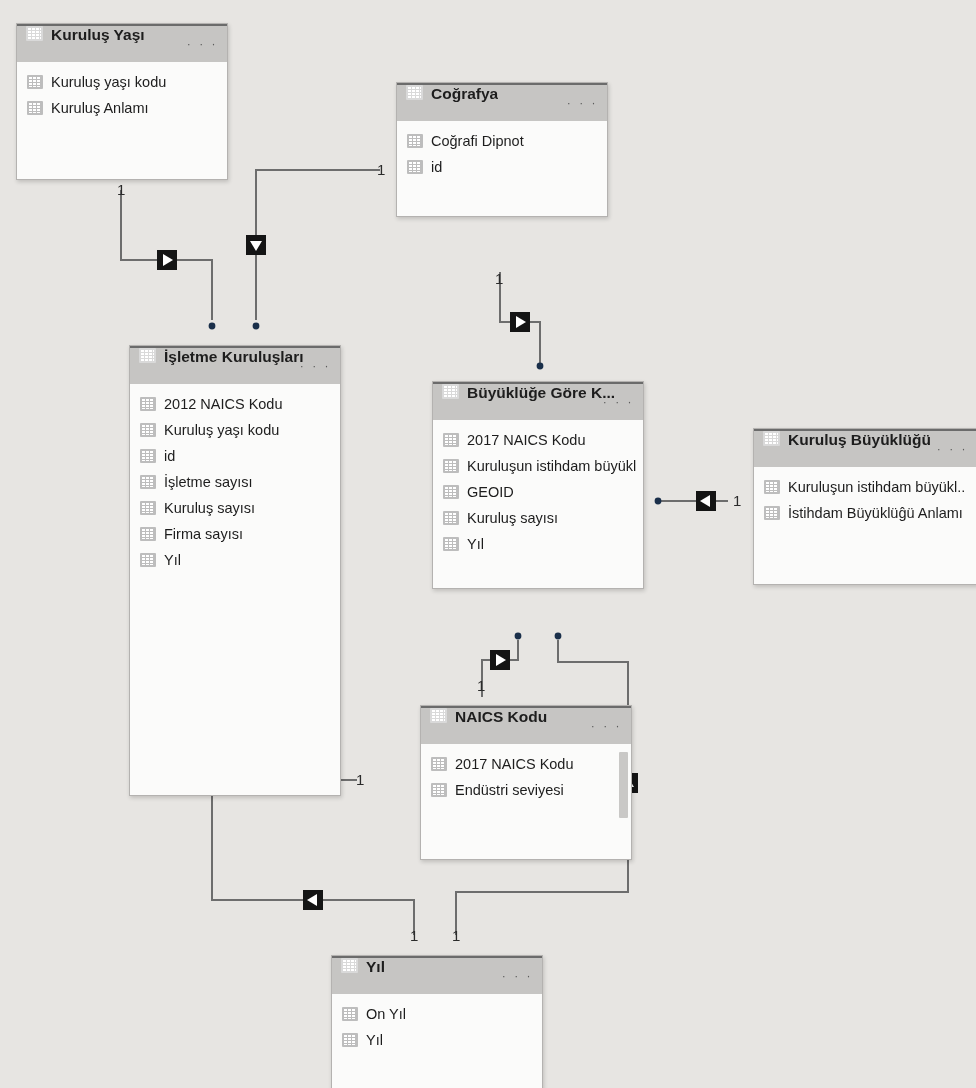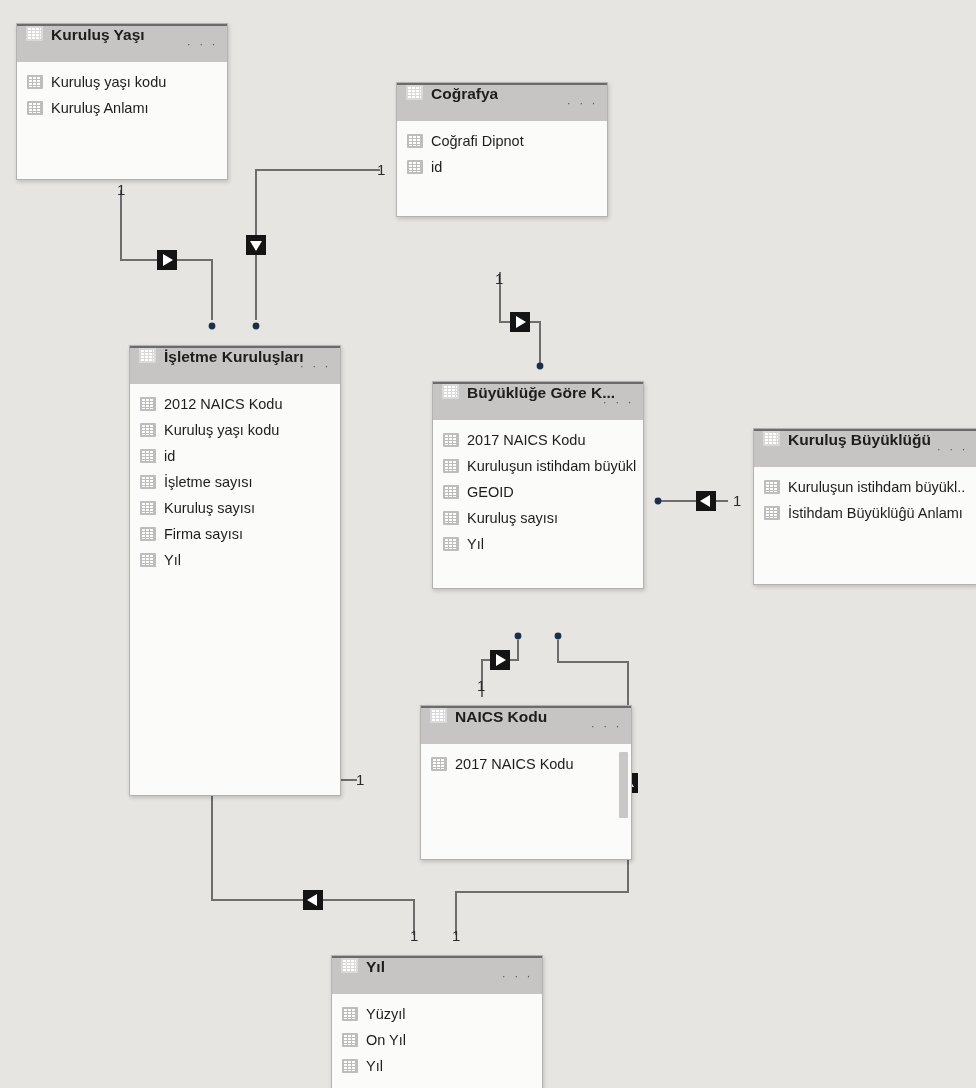--- a/index.html
+++ b/index.html
@@ -332,37 +332,37 @@
     <div class="tbl-hdr">
       <span class="ico-grid hdr"></span>
       <span class="tbl-title">NAICS Kodu</span>
       <span class="ellipsis">· · ·</span>
     </div>
     <div class="fields">
       <div class="fld">
         <span class="ico-grid"></span>
         <span class="fld-label">2017 NAICS Kodu</span>
       </div>
+      <div class="fld">
+        <span class="ico-grid"></span>
+        <span class="fld-label">Endüstri seviyesi</span>
+      </div>
     </div>
     <div class="scroll-thumb" style="top:46px; height:66px;"></div>
   </div>
 
   <div class="tbl" style="left:331px; top:955px; width:212px; height:140px;">
     <div class="tbl-hdr">
       <span class="ico-grid hdr"></span>
       <span class="tbl-title">Yıl</span>
       <span class="ellipsis">· · ·</span>
     </div>
     <div class="fields">
       <div class="fld">
         <span class="ico-grid"></span>
-        <span class="fld-label">Yüzyıl</span>
-      </div>
-      <div class="fld">
-        <span class="ico-grid"></span>
         <span class="fld-label">On Yıl</span>
       </div>
       <div class="fld">
         <span class="ico-grid"></span>
         <span class="fld-label">Yıl</span>
       </div>
     </div>
   </div>
 
 </div>

